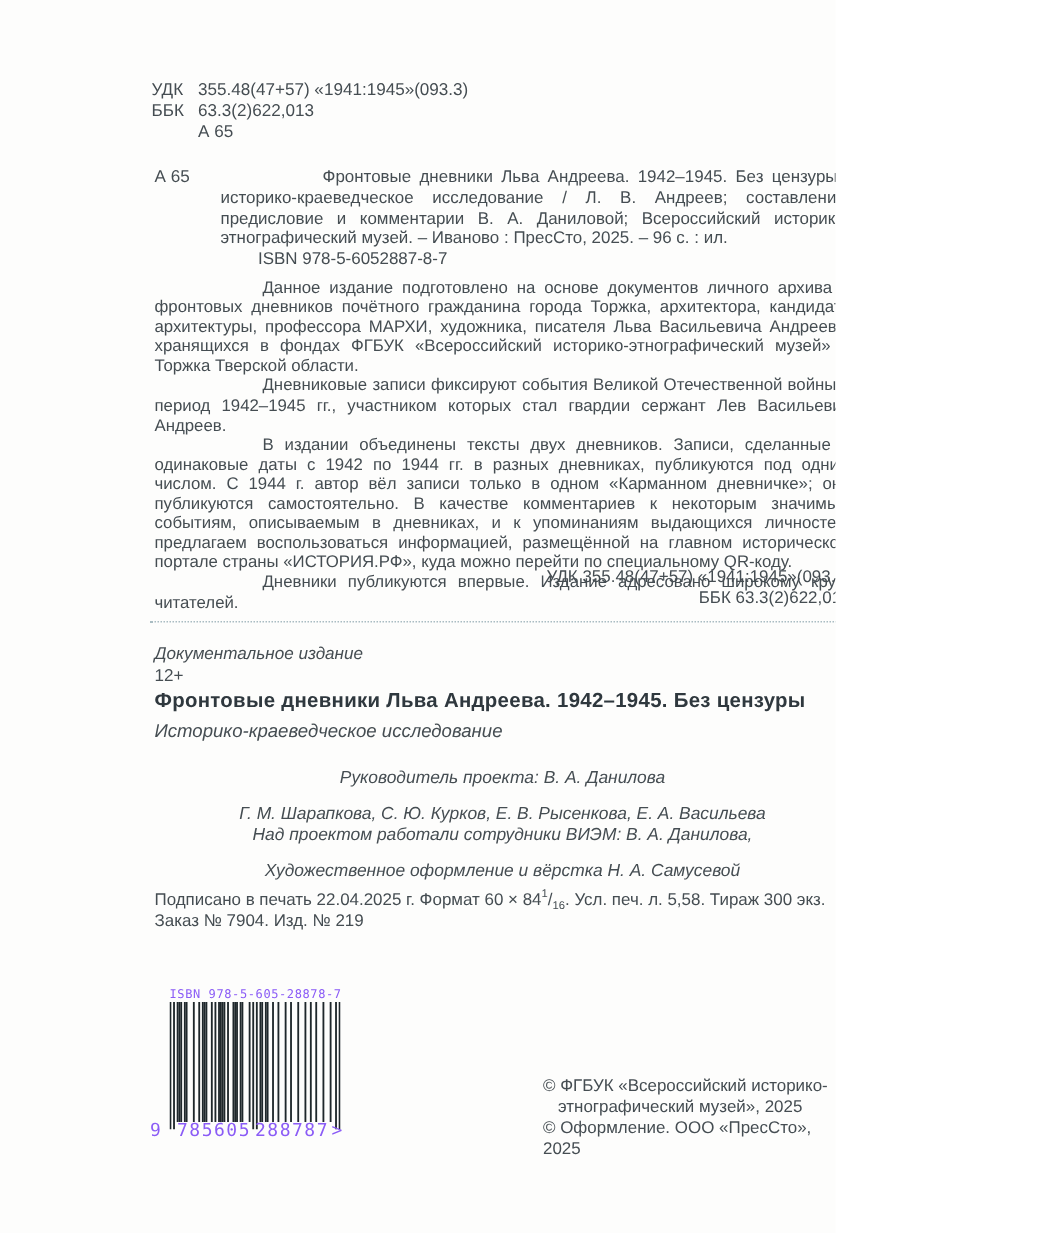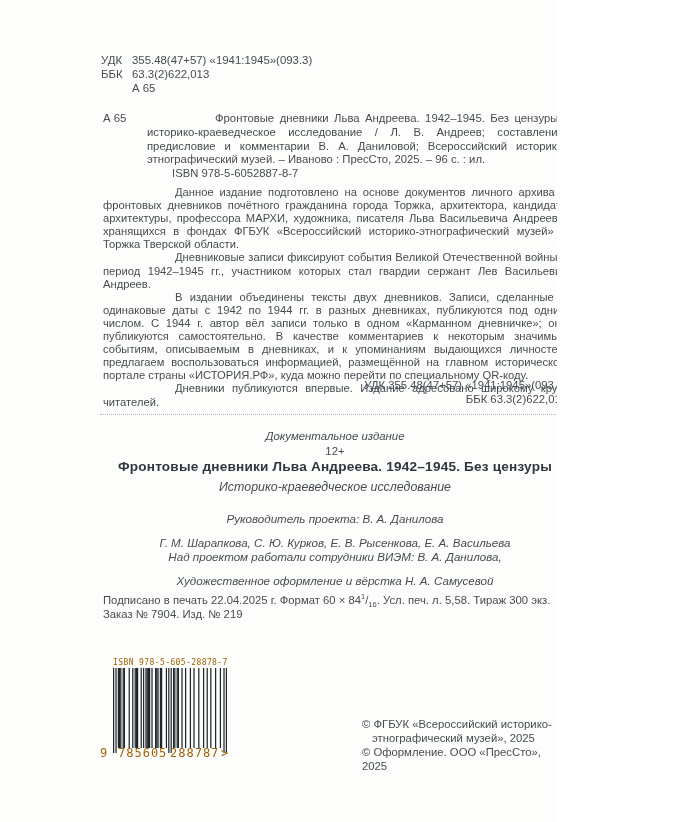--- a/index.html
+++ b/index.html
@@ -28,39 +28,39 @@
   
   .annotation { position: absolute; left: 103px; top: 186px; width: 464px; font-size: 11.2px; line-height: 13.1px; }
   .annotation p { margin: 0; text-align: justify; text-indent: 72px; }
 
   
   .bottom-codes { position: absolute; left: 103px; top: 378px; width: 464px; text-align: right; font-size: 11.3px; line-height: 14px; }
 
   .dotted { position: absolute; left: 100px; top: 414px; width: 466px; border-top: 1px dotted #a9bcc2; }
 
   
-  .edition { position: absolute; left: 103px; top: 430px; width: 464px; text-align: center; }
+  .edition { position: absolute; left: 103px; top: 430px; width: 464px; }
   .ed-type { font-size: 11.4px; }
   .ed-age { font-size: 11.4px; margin-top: 3px; }
   .ed-title { font-size: 13.6px; font-weight: bold; color: #2f383e; margin-top: 2px; letter-spacing: 0.2px; }
   .ed-subtitle { font-size: 12.4px; margin-top: 6px; }
 
   
   .credits { position: absolute; left: 103px; top: 512px; width: 464px; text-align: center; font-size: 11.6px; line-height: 14px; }
   .cr-team { margin-top: 10px; }
   .cr-design { margin-top: 10px; }
 
   
   .imprint { position: absolute; left: 103px; top: 594px; width: 527px; font-size: 11.3px; line-height: 13.9px; }
   .imprint p { margin: 0; }
   .imprint sup { font-size: 7.5px; vertical-align: super; line-height: 0; }
   .imprint sub { font-size: 7.5px; vertical-align: sub; line-height: 0; }
 
   
-  .barcode { position: absolute; left: 100px; top: 658px; width: 142px; height: 106px; color: #a16207; }
+  .barcode { position: absolute; left: 100px; top: 658px; width: 142px; height: 106px; color: #8b5cf6; }
   .bc-isbn {
     position: absolute; left: 13px; top: 0; width: 114px; text-align: center;
     font-family: "DejaVu Sans Mono", monospace; font-size: 8px; letter-spacing: 0.4px; white-space: nowrap;
   }
   .bc-bars { position: absolute; left: 13px; top: 10px; width: 114px; height: 85px; fill: #1e272b; }
   .bc-d { position: absolute; top: 88px; font-family: "DejaVu Sans Mono", monospace; font-size: 12px; letter-spacing: 1px; }
   .bc-first { left: 0px; }
   .bc-g1 { left: 18px; }
   .bc-g2 { left: 70px; }
   .bc-arrow { left: 121px; letter-spacing: 0; }

